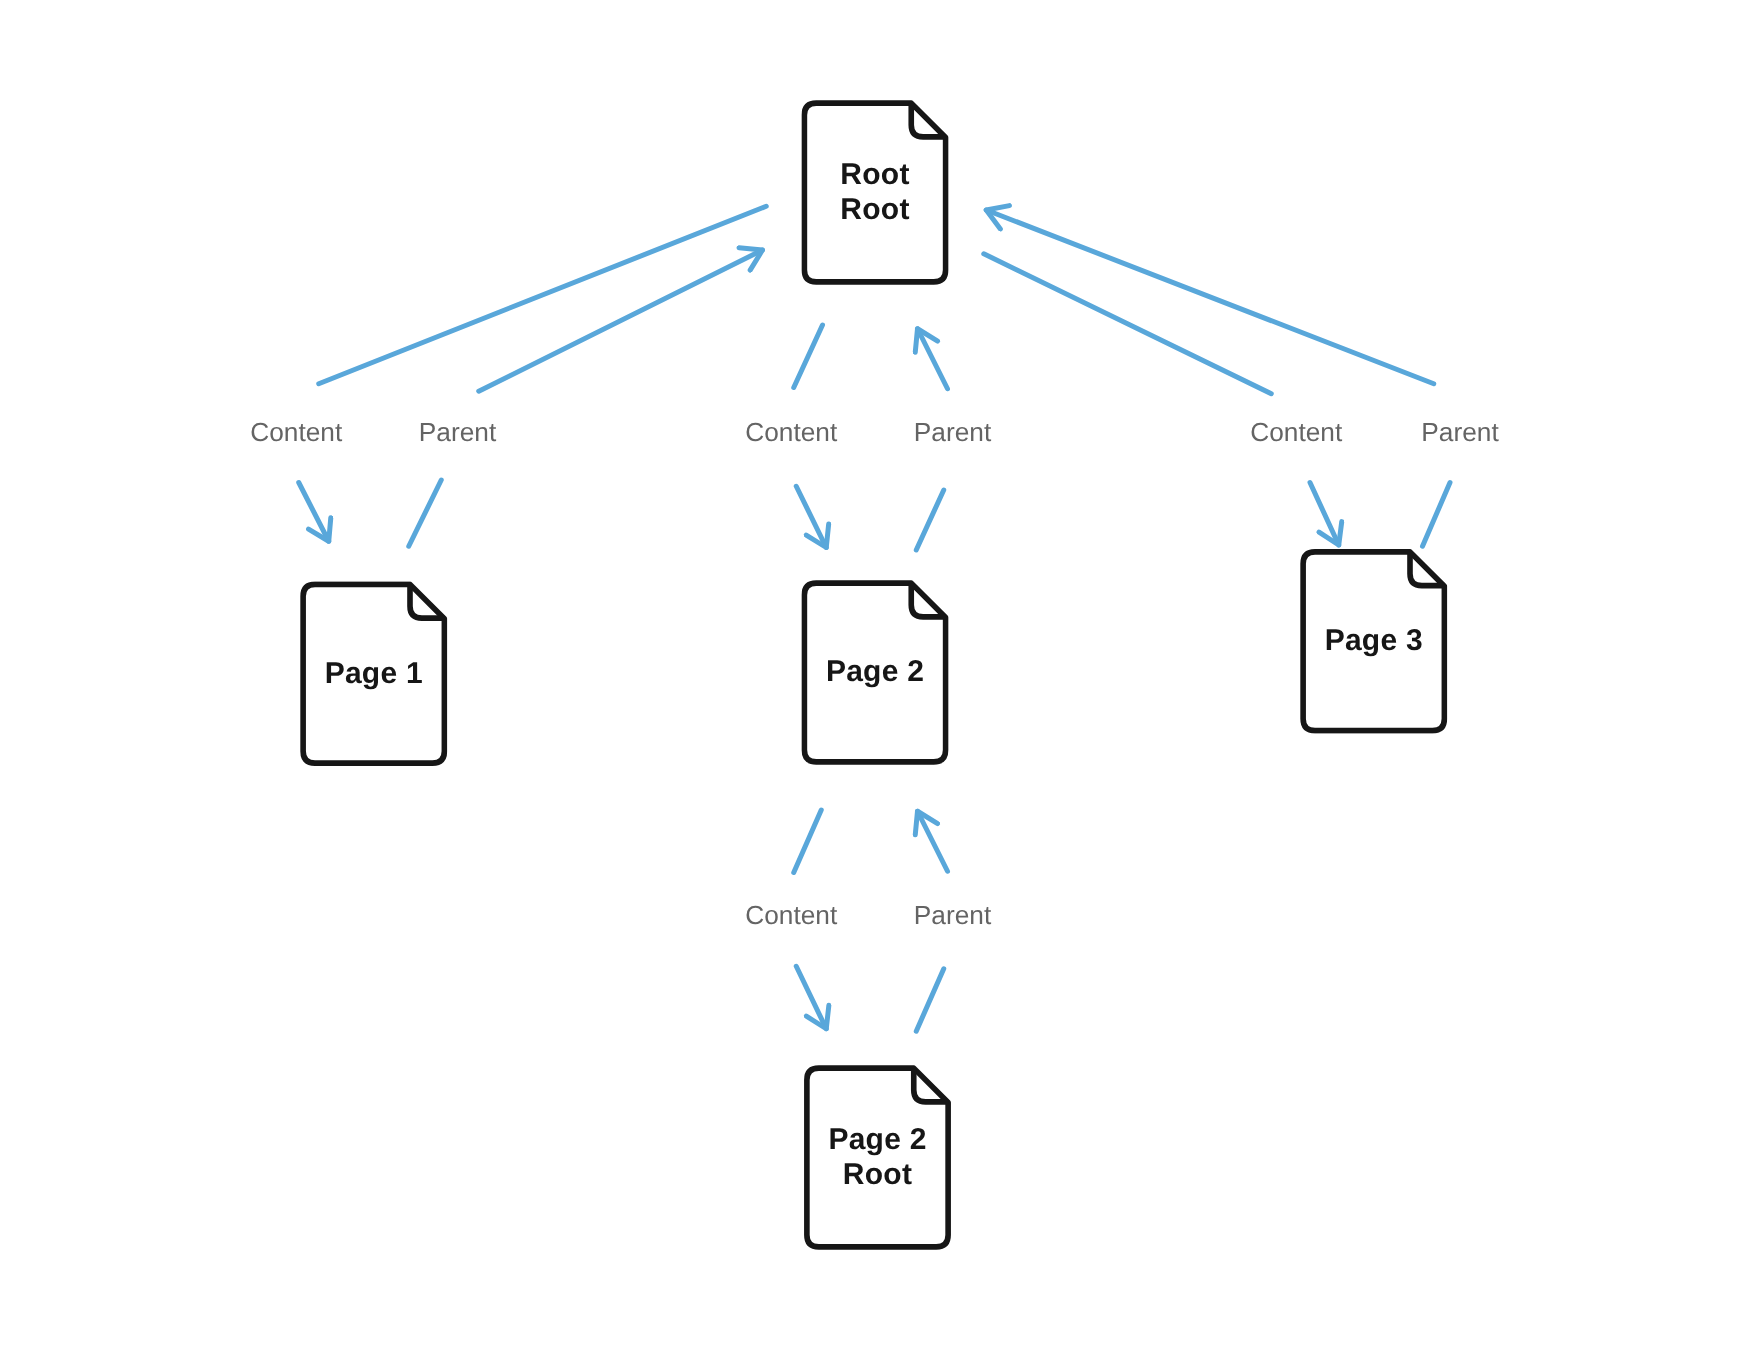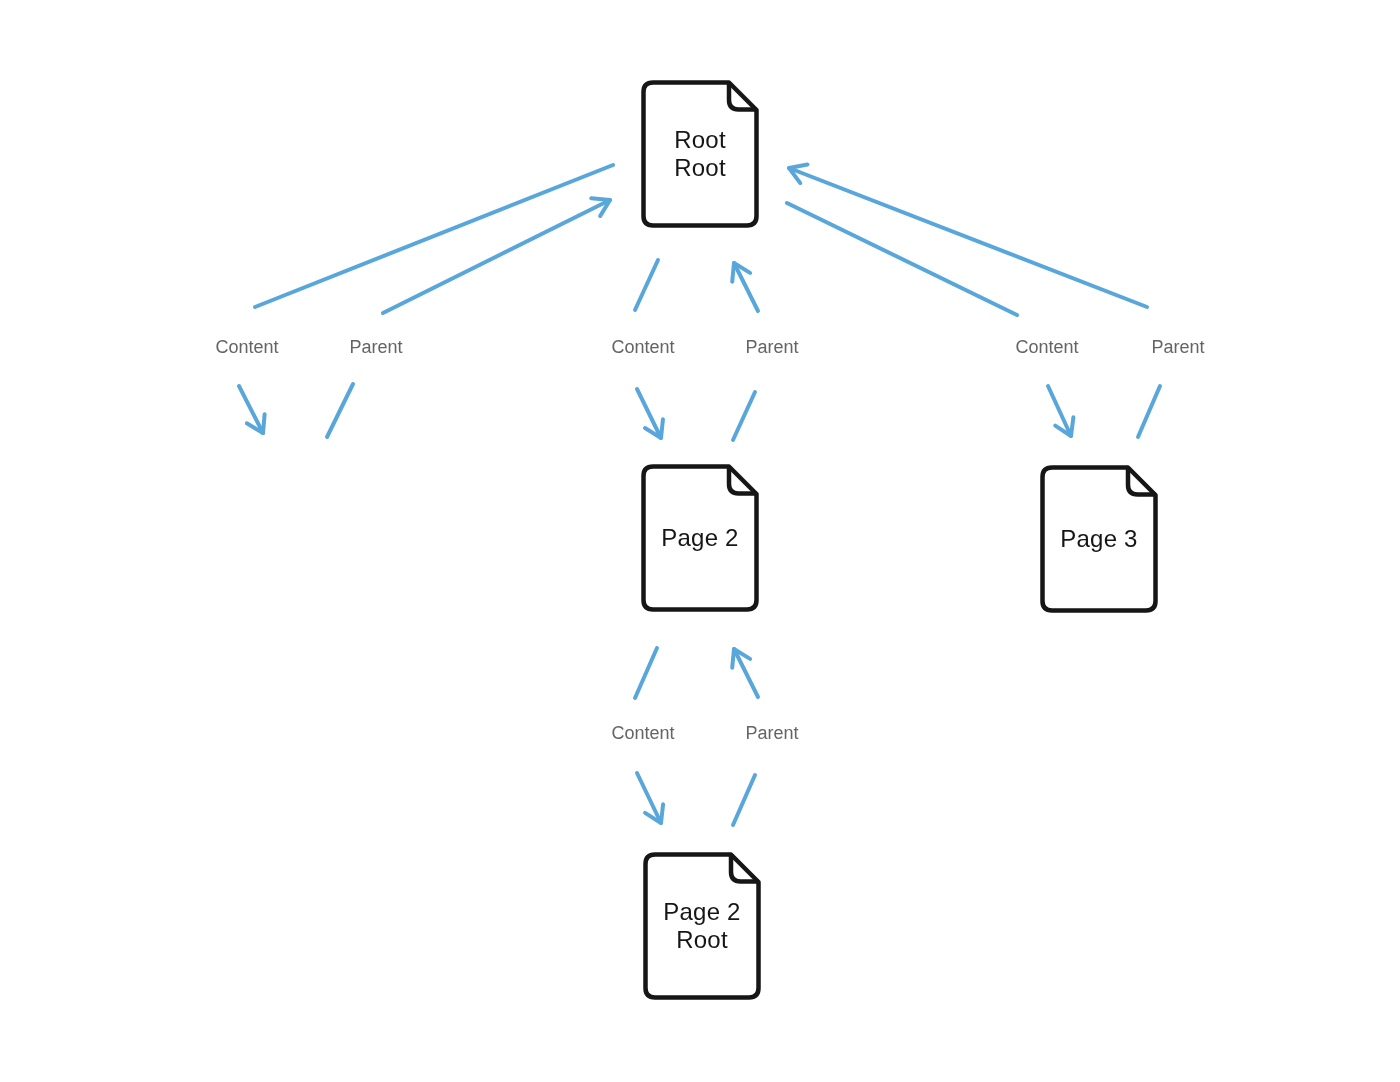--- a/index.html
+++ b/index.html
@@ -34,28 +34,28 @@
   .doc .outline{fill:#ffffff;stroke:var(--ink);stroke-width:4.5;stroke-linejoin:round;}
   .doc .flap{fill:none;stroke:var(--ink);stroke-width:4.5;stroke-linejoin:round;}
   .node .txt{
     position:absolute;inset:0;
     display:flex;flex-direction:column;
     align-items:center;justify-content:center;
     font-size:24px;line-height:28px;
     color:var(--ink);
     text-align:center;
     letter-spacing:0.2px;
+    font-weight:bold;
   }
   .edge-label{
     position:absolute;
     transform:translate(-50%,-50%);
-    font-size:18px;
+    font-size:21px;
     color:var(--label);
     white-space:nowrap;
-    margin-left:10px;
   }
 </style>
 </head>
 <body>
 
 <div id="canvas">
 
   <svg id="edges" width="1400" height="1082" viewBox="0 0 1400 1082">
     <defs>
       <marker id="ah" markerUnits="userSpaceOnUse" markerWidth="24" markerHeight="24" viewBox="0 0 24 24" refX="20" refY="12" orient="auto">
@@ -97,32 +97,41 @@
     <svg class="doc" viewBox="0 0 118 148">
       <path class="outline" d="M88 2.5 L12 2.5 Q2.5 2.5 2.5 12 L2.5 136 Q2.5 145.5 12 145.5 L106 145.5 Q115.5 145.5 115.5 136 L115.5 30 Z"></path>
       <path class="flap" d="M88 2.5 L88 20 Q88 29.5 97.5 29.5 L115.5 29.5"></path>
     </svg>
     <div class="txt">
       <span>Root</span>
       <span>Root</span>
     </div>
   </div>
 
+  <div class="node" style="left:240px;top:465px">
+    <svg class="doc" viewBox="0 0 118 148">
+      <path class="outline" d="M88 2.5 L12 2.5 Q2.5 2.5 2.5 12 L2.5 136 Q2.5 145.5 12 145.5 L106 145.5 Q115.5 145.5 115.5 136 L115.5 30 Z"></path>
+      <path class="flap" d="M88 2.5 L88 20 Q88 29.5 97.5 29.5 L115.5 29.5"></path>
+    </svg>
+    <div class="txt">
+      <span>Page 1</span>
+    </div>
+  </div>
 
   <div class="node" style="left:641px;top:464px">
     <svg class="doc" viewBox="0 0 118 148">
       <path class="outline" d="M88 2.5 L12 2.5 Q2.5 2.5 2.5 12 L2.5 136 Q2.5 145.5 12 145.5 L106 145.5 Q115.5 145.5 115.5 136 L115.5 30 Z"></path>
       <path class="flap" d="M88 2.5 L88 20 Q88 29.5 97.5 29.5 L115.5 29.5"></path>
     </svg>
     <div class="txt">
       <span>Page 2</span>
     </div>
   </div>
 
-  <div class="node" style="left:1040px;top:465px">
+  <div class="node" style="left:1040px;top:439px">
     <svg class="doc" viewBox="0 0 118 148">
       <path class="outline" d="M88 2.5 L12 2.5 Q2.5 2.5 2.5 12 L2.5 136 Q2.5 145.5 12 145.5 L106 145.5 Q115.5 145.5 115.5 136 L115.5 30 Z"></path>
       <path class="flap" d="M88 2.5 L88 20 Q88 29.5 97.5 29.5 L115.5 29.5"></path>
     </svg>
     <div class="txt">
       <span>Page 3</span>
     </div>
   </div>
 
   <div class="node" style="left:643px;top:852px">

